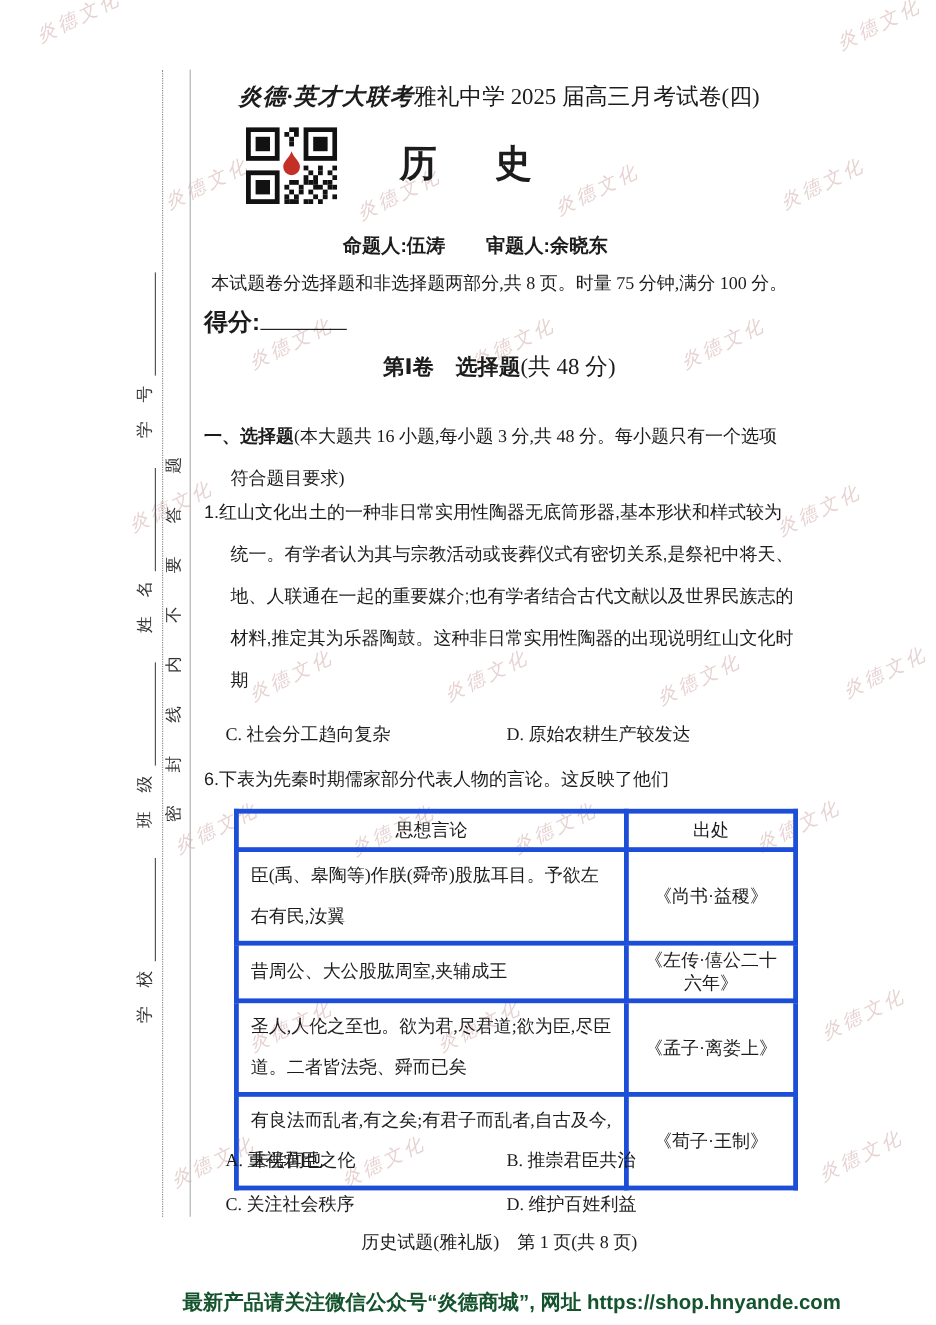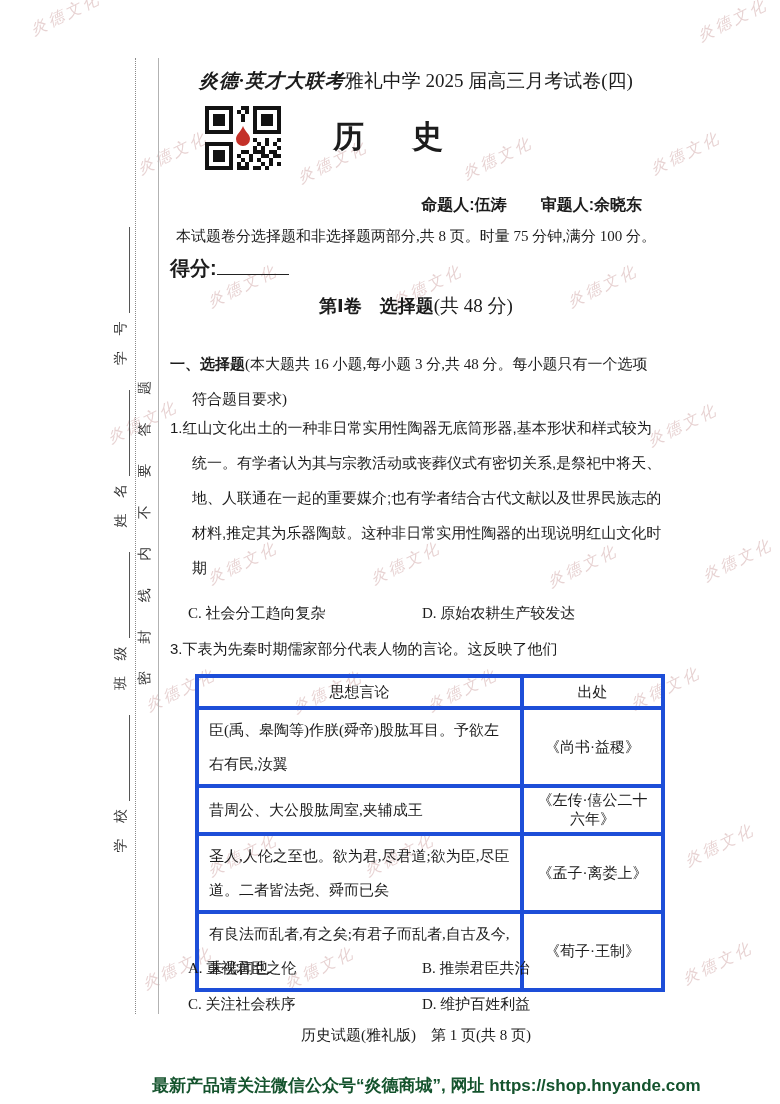--- a/index.html
+++ b/index.html
@@ -20,21 +20,21 @@
   .abs { position:absolute; z-index:1; }
   .main { left:170px; width:492px; }
   
   .title-line { top:68px; text-align:center; font-size:19px; white-space:nowrap; }
   .title-brand { font-weight:bold; font-style:italic; letter-spacing:1px;margin-top:24px; }
   .qr-wrap { left:205px; top:106px; width:76px; height:64px; }
   .subject { left:142px; top:116px; text-align:center; font-size:31px; font-weight:bold;
              font-family:"Liberation Sans","DejaVu Sans",sans-serif; }
   .subject span { display:inline-block; }
   .subject .gap { width:48px; }
-  .setters { left:150px; top:195px; text-align:right; font-size:16px; font-weight:bold;
+  .setters { left:150px; top:195px; text-align:center; font-size:16px; font-weight:bold;
              font-family:"Liberation Sans","DejaVu Sans",sans-serif; }
   .setters .sp { display:inline-block; width:34px; }
   .info-line { top:227px; text-align:center; font-size:15px; }
   .score-line { top:255px; text-align:left; padding-right:20px; font-size:20px; font-weight:bold;
                 font-family:"Liberation Sans","DejaVu Sans",sans-serif; }
   .score-blank { display:inline-block; width:72px; height:17px; border-bottom:1.5px solid #222; }
   .volume-line { top:293px; text-align:center; }
   .volume-title { font-size:18px; font-weight:bold; font-family:"Liberation Sans","DejaVu Sans",sans-serif; }
   .volume-points { font-size:19px; }
   
@@ -203,21 +203,21 @@
   <div class="abs main hang directions-line">
     <span class="directions-bold">一、选择题</span><span>(本大题共 16 小题,每小题 3 分,共 48 分。每小题只有一个选项符合题目要求)</span>
   </div>
 
   <div class="abs main hang q1">1.红山文化出土的一种非日常实用性陶器无底筒形器,基本形状和样式较为统一。有学者认为其与宗教活动或丧葬仪式有密切关系,是祭祀中将天、地、人联通在一起的重要媒介;也有学者结合古代文献以及世界民族志的材料,推定其为乐器陶鼓。这种非日常实用性陶器的出现说明红山文化时期</div>
   <div class="opts" style="top:603px">
     <span class="opt1">C. 社会分工趋向复杂</span>
     <span>D. 原始农耕生产较发达</span>
   </div>
 
-  <div class="abs main q2stem">3.下表为先秦时期儒家部分代表人物的言论。这反映了他们</div>
+  <div class="abs main q2stem">6.下表为先秦时期儒家部分代表人物的言论。这反映了他们</div>
 
   <table class="qtable">
     <tbody>
         <tr>
       <td class="th-cell" style="width:325px">思想言论</td>
       <td class="th-cell">出处</td>
     </tr>
     <tr class="r1">
       <td class="stmt">臣(禹、皋陶等)作朕(舜帝)股肱耳目。予欲左右有民,汝翼</td>
       <td class="src">《尚书·益稷》</td>

